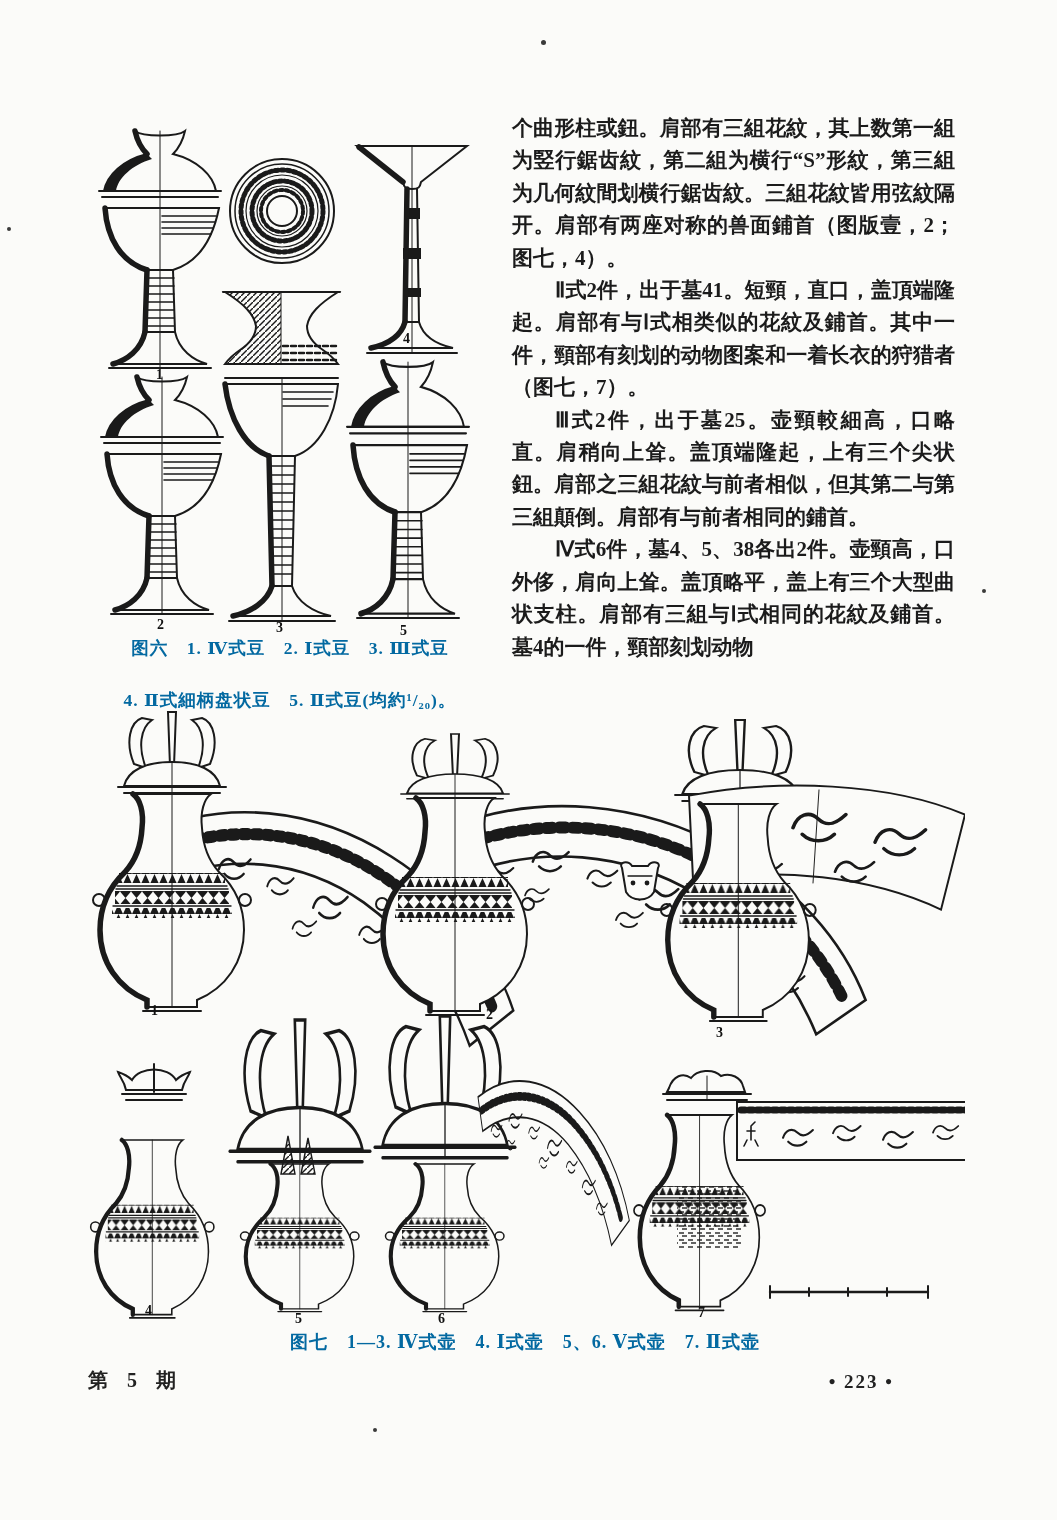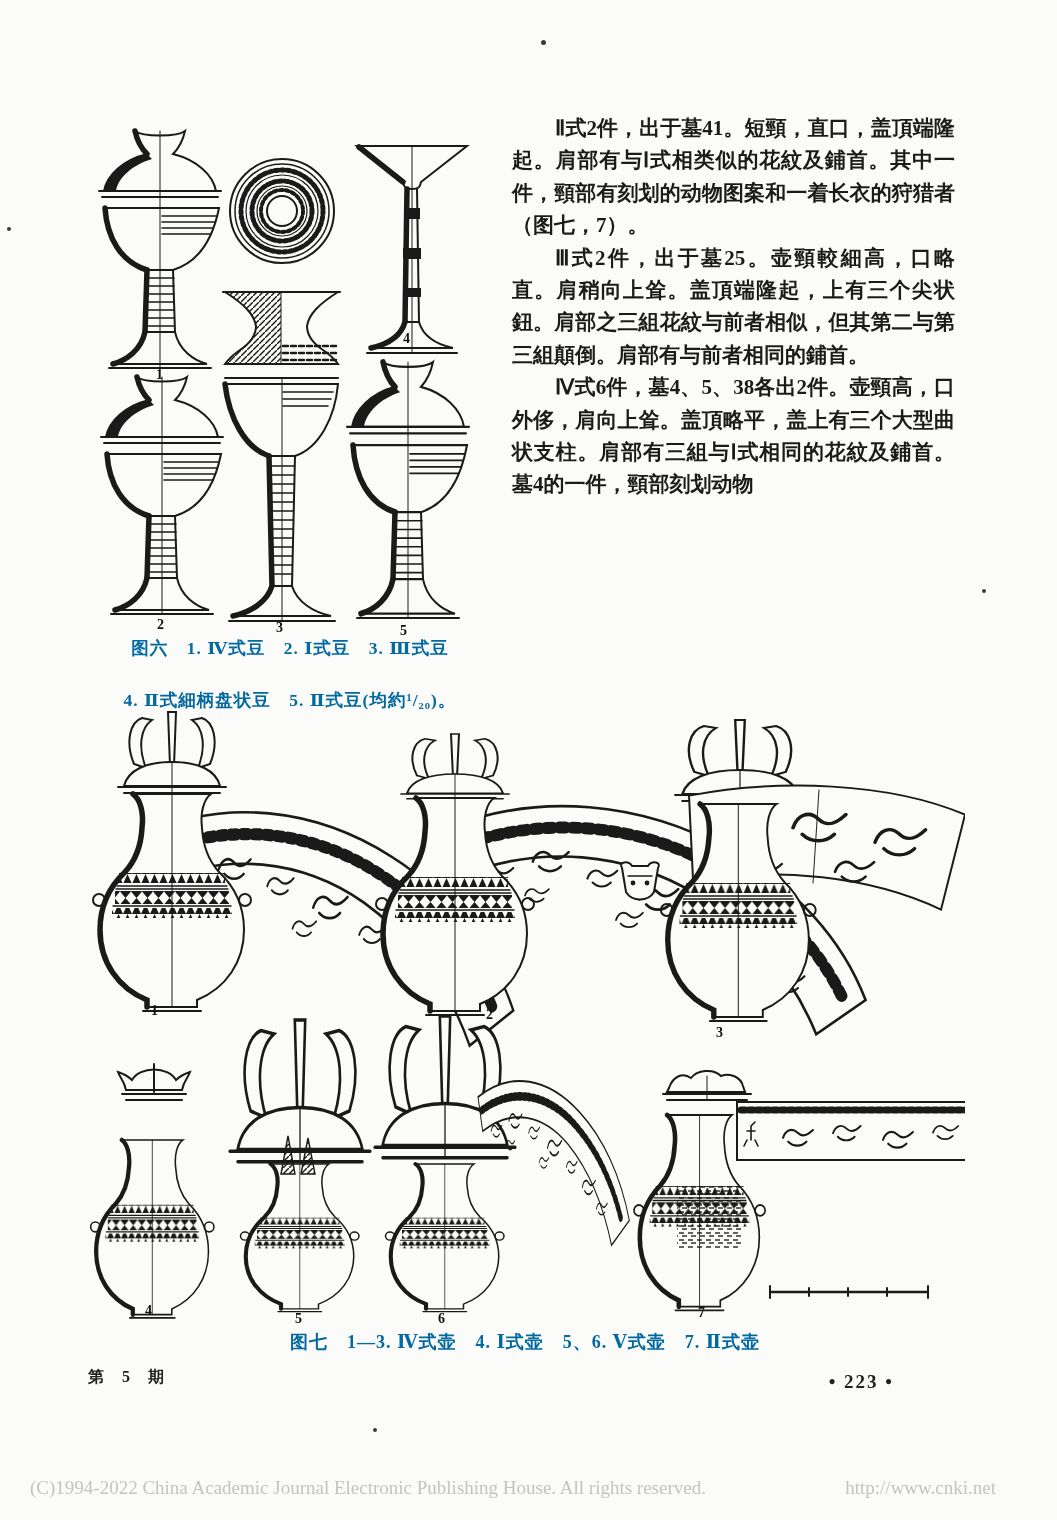--- a/index.html
+++ b/index.html
@@ -18,21 +18,21 @@
   .figwrap{position:absolute;}
   .figlabel{
     position:absolute;font-size:14px;font-weight:bold;color:#111;
     font-family:"Liberation Serif",serif;line-height:1;
   }
   .caption{
     position:absolute;font-size:17.5px;font-weight:bold;color:#0369a1;
     text-align:center;letter-spacing:1px;white-space:nowrap;
   }
   .issue{
-    position:absolute;left:88px;top:1367px;font-size:16px;font-weight:bold;
+    position:absolute;left:88px;top:1367px;font-size:20px;font-weight:bold;
     letter-spacing:7px;color:#222;
   }
   .pageno{
     position:absolute;right:163px;top:1371px;font-size:19px;font-weight:bold;
     color:#222;letter-spacing:2px;margin-left:47px;
   }
   .copyright{
     position:absolute;left:30px;top:1477px;width:966px;
     display:flex;justify-content:space-between;
     font-size:19px;color:#c3c3c1;font-weight:normal;
@@ -176,20 +176,21 @@
     <span class="figlabel" style="left:72px;top:500px">2</span>
     <span class="figlabel" style="left:191px;top:503px">3</span>
     <span class="figlabel" style="left:318px;top:214px">4</span>
     <span class="figlabel" style="left:315px;top:506px">5</span>
   </div>
 
   <div class="caption" style="left:90px;top:636px;width:400px">图六　1. Ⅳ式豆　2. Ⅰ式豆　3. Ⅲ式豆</div>
   <div class="caption" style="left:90px;top:688px;width:400px">4. Ⅱ式細柄盘状豆　5. Ⅱ式豆(均約¹/₂₀)。</div>
 
   <div class="coltext">
+    <p>个曲形柱或鈕。肩部有三組花紋，其上数第一組为竪行鋸齿紋，第二組为横行“S”形紋，第三組为几何紋間划横行鋸齿紋。三組花紋皆用弦紋隔开。肩部有两座对称的兽面鋪首（图版壹，2；图七，4）。</p>
     <p class="indent">Ⅱ式2件，出于墓41。短頸，直口，盖頂端隆起。肩部有与Ⅰ式相类似的花紋及鋪首。其中一件，頸部有刻划的动物图案和一着长衣的狩猎者（图七，7）。</p>
     <p class="indent">Ⅲ式2件，出于墓25。壶頸較細高，口略直。肩稍向上耸。盖頂端隆起，上有三个尖状鈕。肩部之三組花紋与前者相似，但其第二与第三組顛倒。肩部有与前者相同的鋪首。</p>
     <p class="indent">Ⅳ式6件，墓4、5、38各出2件。壶頸高，口外侈，肩向上耸。盖頂略平，盖上有三个大型曲状支柱。肩部有三組与Ⅰ式相同的花紋及鋪首。墓4的一件，頸部刻划动物</p>
   </div>
 
   <div class="figwrap" style="left:85px;top:706px;width:880px;height:616px">
     <svg width="880" height="616" viewBox="0 0 880 616">
       <defs>
 
         <g id="huLid">
@@ -315,22 +316,18 @@
     <span class="figlabel" style="left:210px;top:606px">5</span>
     <span class="figlabel" style="left:353px;top:606px">6</span>
     <span class="figlabel" style="left:613px;top:600px">7</span>
   </div>
 
   <div class="caption" style="left:85px;top:1330px;width:880px;font-size:18px">图七　1—3. Ⅳ式壶　4. Ⅰ式壶　5、6. Ⅴ式壶　7. Ⅱ式壶</div>
 
   <div class="issue">第 5 期</div>
   <div class="pageno">• 223 •</div>
 
-  <div class="copyright">
-    <span>(C)1994-2022 China Academic Journal Electronic Publishing House. All rights reserved.</span>
-    <span>http://www.cnki.net</span>
-  </div>
 
   <div class="speck" style="left:541px;top:40px;width:5px;height:5px"></div>
   <div class="speck" style="left:982px;top:589px;width:4px;height:4px"></div>
   <div class="speck" style="left:7px;top:227px;width:4px;height:4px"></div>
   <div class="speck" style="left:373px;top:1428px;width:4px;height:4px"></div>
 </div>
 
 </body></html>

